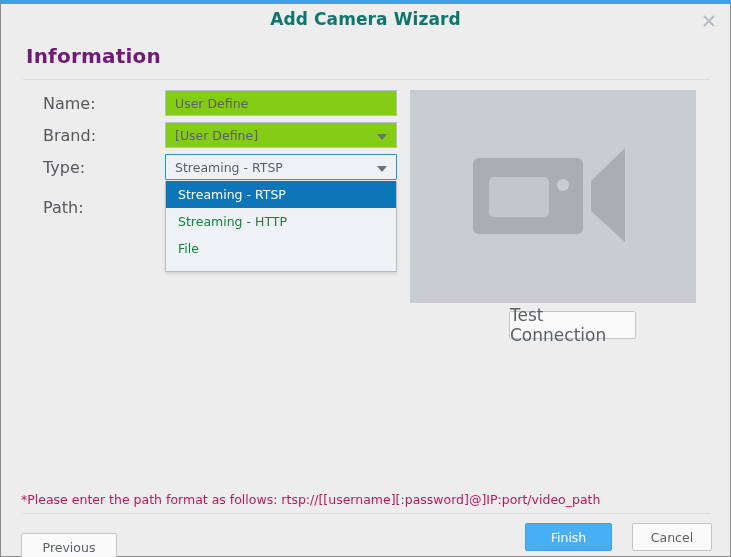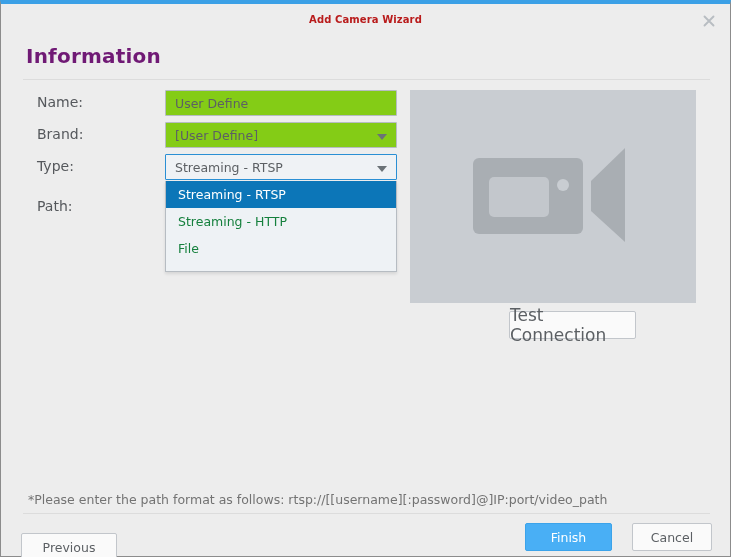--- a/index.html
+++ b/index.html
@@ -28,23 +28,23 @@
   .titlebar {
     position: absolute;
     left: 0; top: 0;
     width: 729px;
     height: 30px;
     display: flex;
     align-items: center;
     justify-content: center;
   }
   .title-text {
-    font-size: 10px;
+    font-size: 17px;
     font-weight: bold;
-    color: #b91c1c;
+    color: #0f766e;
     letter-spacing: 0.1px;
   }
   .close-btn {
     position: absolute;
     right: 12px;
     top: 8px;
     width: 18px;
     height: 18px;
     cursor: pointer;
   }
@@ -74,23 +74,23 @@
     top: 86px;
   }
   .field-row {
     position: absolute;
     left: 26px;
     width: 370px;
     height: 26px;
   }
   .field-label {
     position: absolute;
-    left: 10px;
+    left: 16px;
     top: 4px;
-    font-size: 14px;
+    font-size: 16px;
     color: #55585c;
   }
   .field-ctrl {
     position: absolute;
     left: 138px;
     width: 232px;
     height: 26px;
     box-sizing: border-box;
     background: #84cc16;
     border: 1px solid #b6bcc2;
@@ -173,24 +173,24 @@
     color: #5c6064;
     display: flex;
     align-items: center;
     justify-content: center;
     cursor: pointer;
     font-family: "DejaVu Sans", "Liberation Sans", sans-serif;
   }
   
   .footer-note {
     position: absolute;
-    left: 27px;
+    left: 20px;
     top: 488px;
     font-size: 12.5px;
-    color: #737373;
+    color: #be185d;
     white-space: nowrap;
   }
   .footer-rule {
     position: absolute;
     left: 22px;
     top: 509px;
     width: 687px;
     height: 1px;
     background: #dcdcdc;
   }

